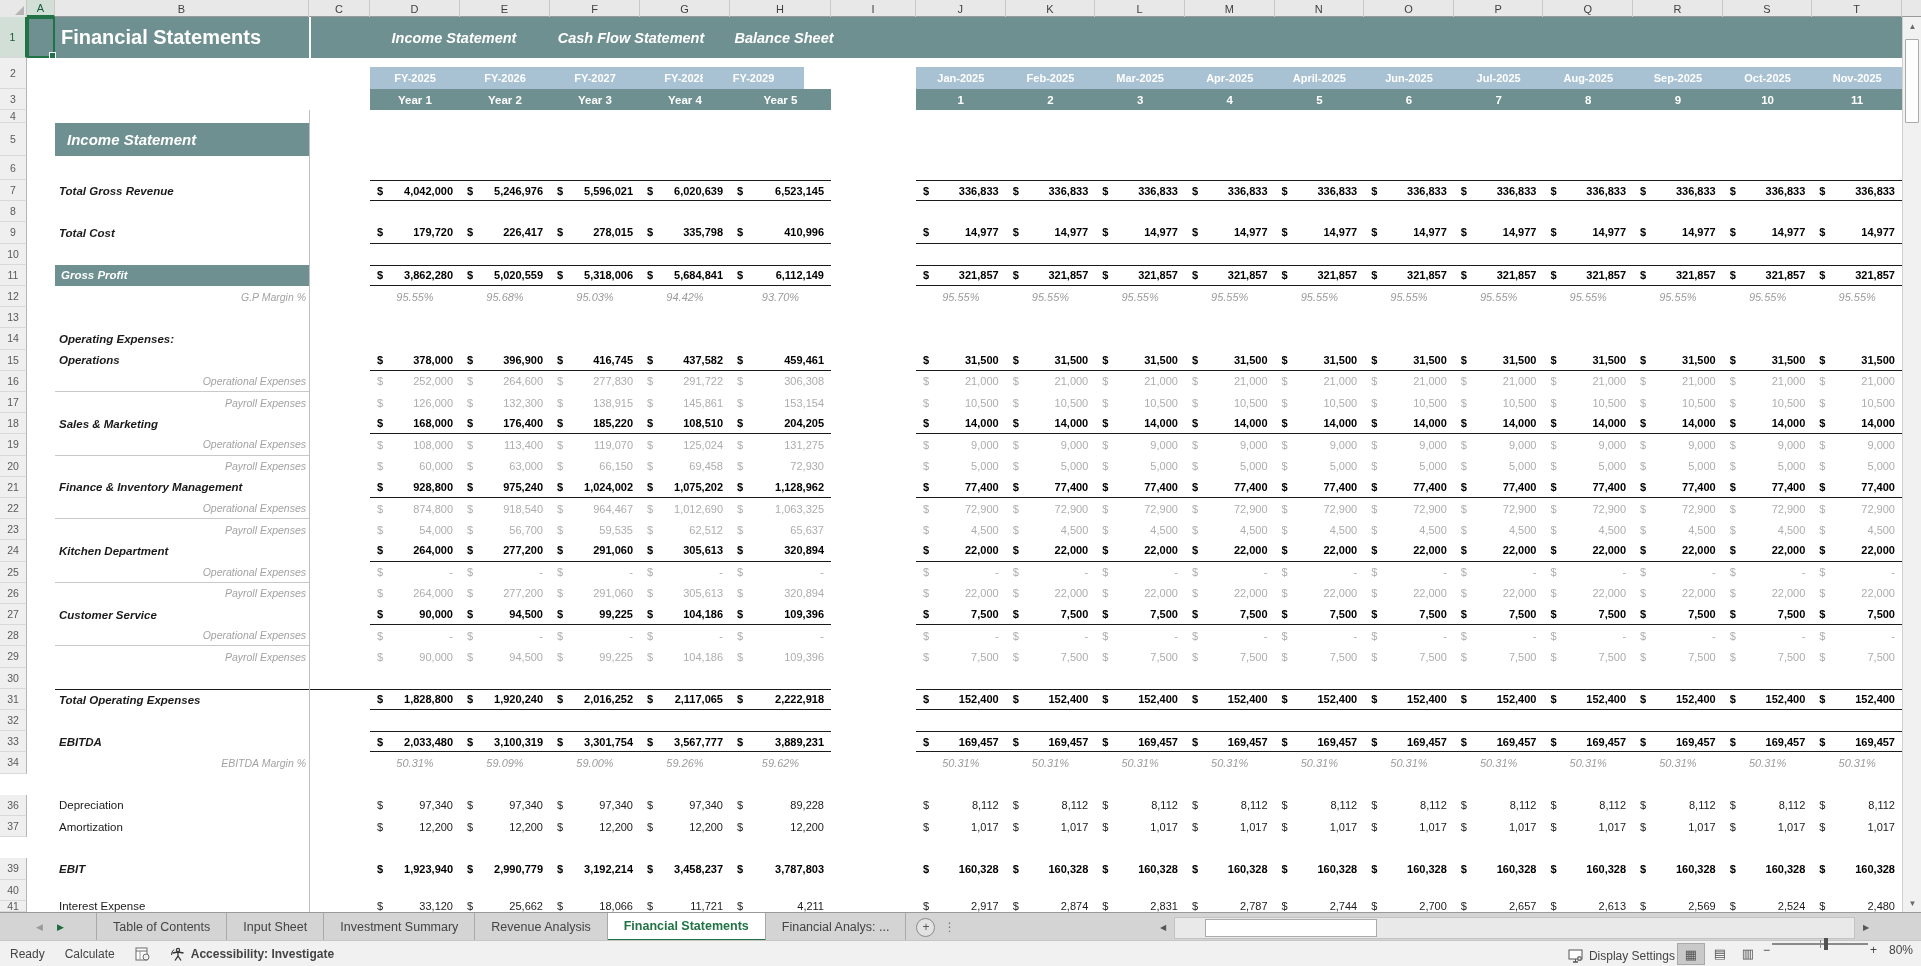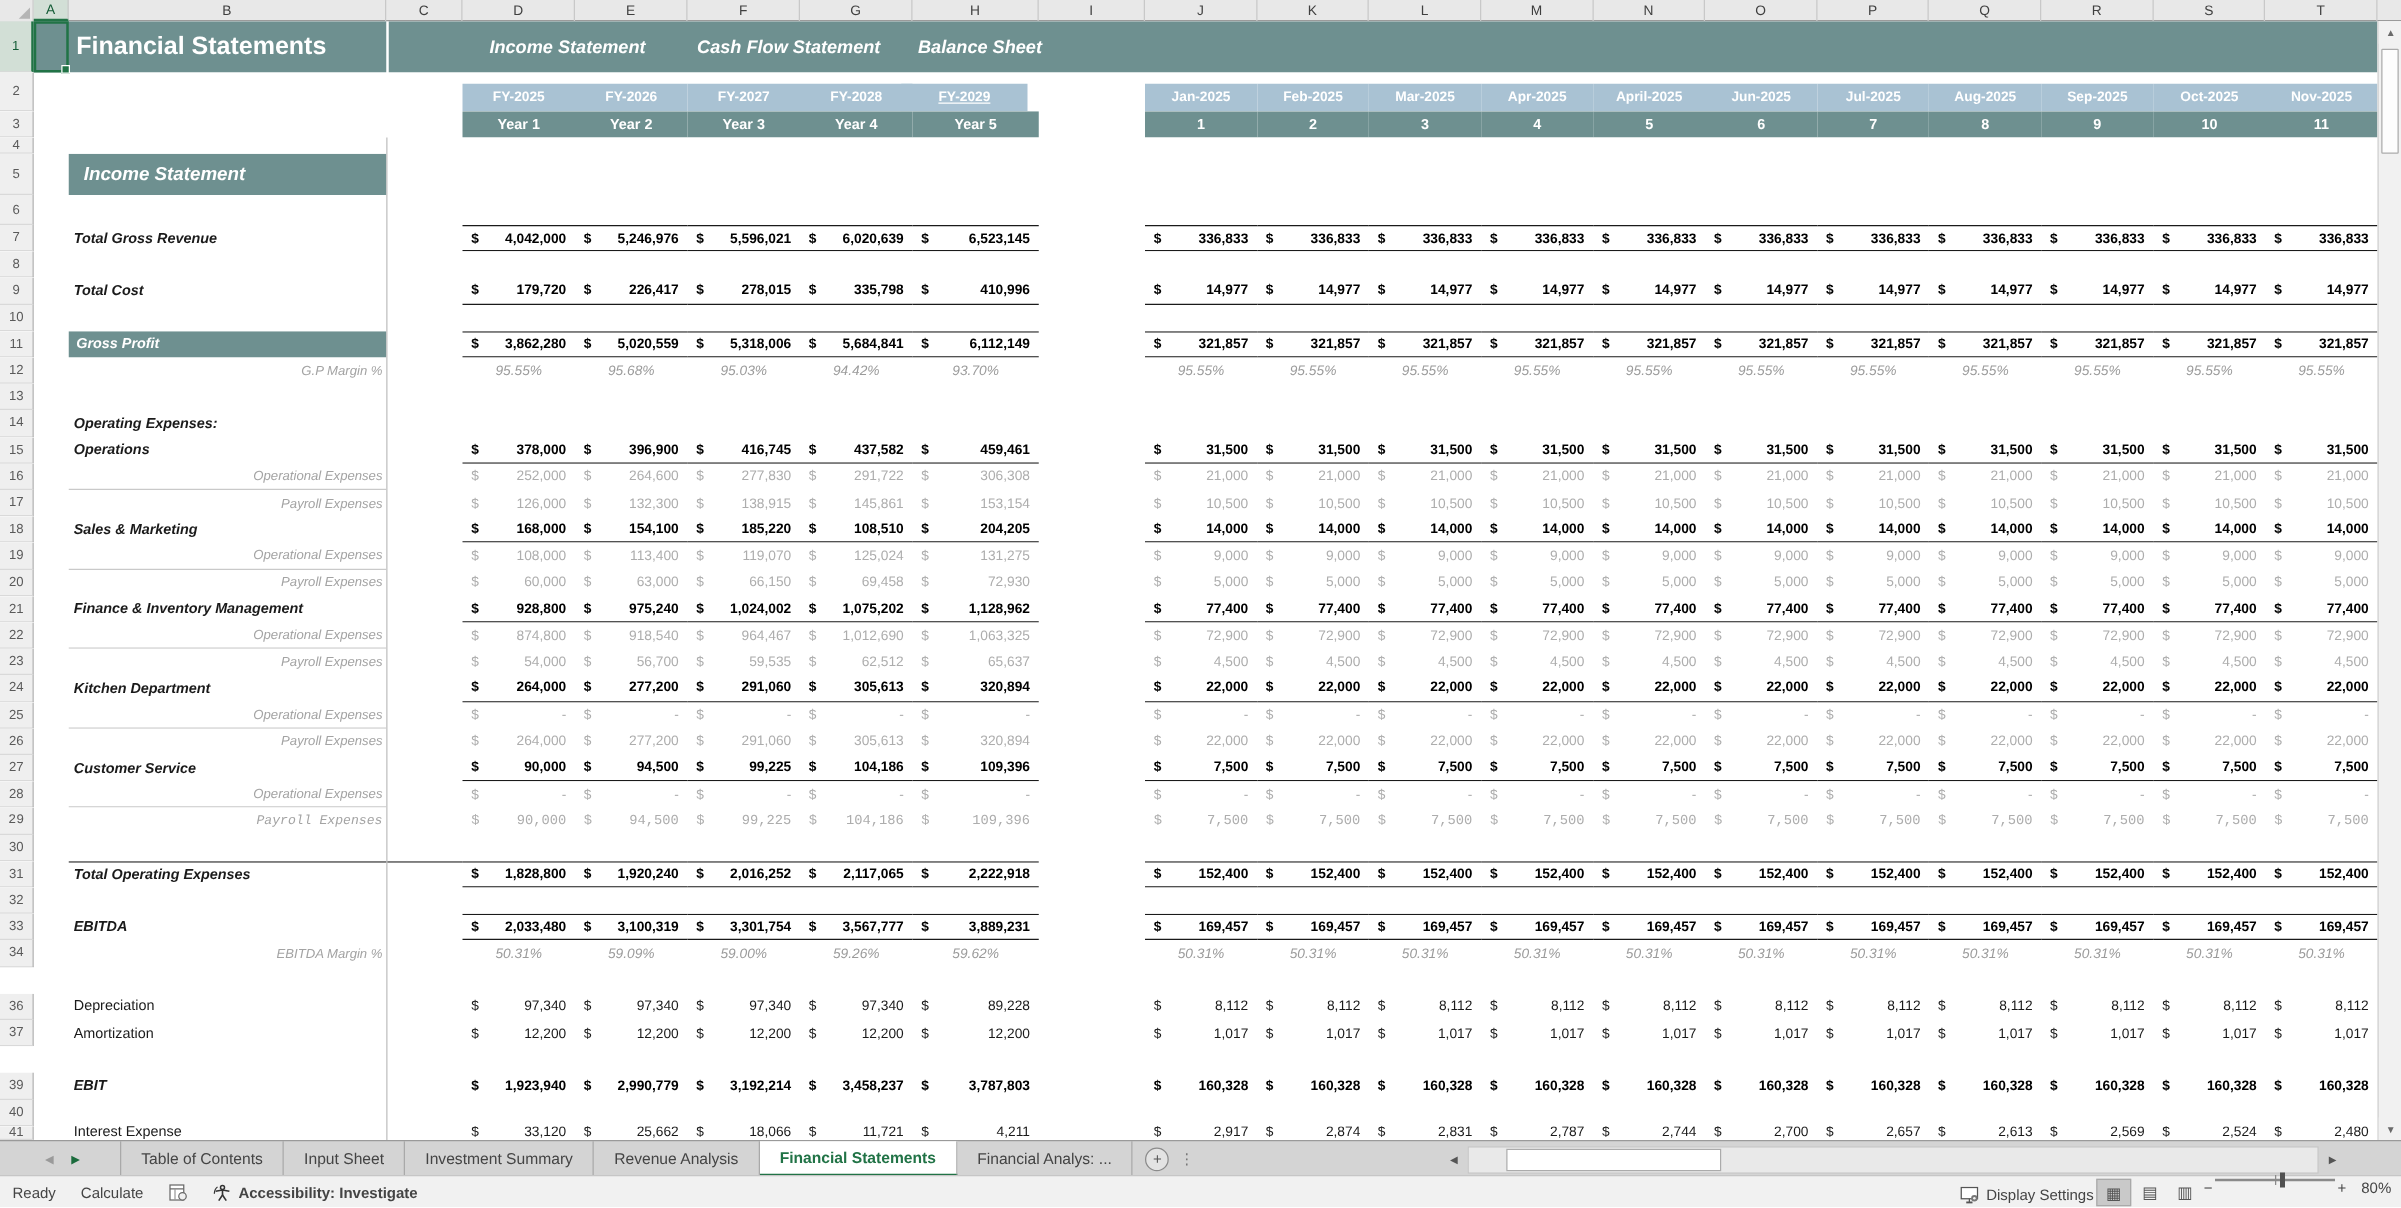--- a/index.html
+++ b/index.html
@@ -114,21 +114,21 @@
           <div class="r1link abs" style="left: 690px; top: 0px; width: 134px; height: 100%; position: absolute;">Balance Sheet</div>
         </div>
       </div>
       <div class="row abs" style="top: 41px; height: 31px;">
         <div class="gut abs">2</div>
         <div class="body abs" style="position: absolute;">
           <div class="blue fycell abs" style="left: 343px; top: 9px; width: 90px; height: 22px; position: absolute;">FY-2025</div>
           <div class="blue fycell abs" style="left: 433px; top: 9px; width: 90px; height: 22px; position: absolute;">FY-2026</div>
           <div class="blue fycell abs" style="left: 523px; top: 9px; width: 90px; height: 22px; position: absolute;">FY-2027</div>
           <div class="blue fycell abs" style="left: 613px; top: 9px; width: 90px; height: 22px; position: absolute;">FY-2028</div>
-          <div class="blue fycell abs" style="left: 694px; top: 9px; width: 101px; height: 22px; position: absolute; text-decoration: underline;">FY-2029</div>
+          <div class="blue fycell abs" style="left: 676px; top: 9px; width: 101px; height: 22px; position: absolute;">FY-2029</div>
           <div class="blue fycell abs" style="left: 889px; top: 9px; width: 89.636px; height: 22px; position: absolute;">Jan-2025</div>
           <div class="blue fycell abs" style="left: 978.636px; top: 9px; width: 89.636px; height: 22px; position: absolute;">Feb-2025</div>
           <div class="blue fycell abs" style="left: 1068.27px; top: 9px; width: 89.636px; height: 22px; position: absolute;">Mar-2025</div>
           <div class="blue fycell abs" style="left: 1157.91px; top: 9px; width: 89.636px; height: 22px; position: absolute;">Apr-2025</div>
           <div class="blue fycell abs" style="left: 1247.54px; top: 9px; width: 89.636px; height: 22px; position: absolute;">April-2025</div>
           <div class="blue fycell abs" style="left: 1337.18px; top: 9px; width: 89.636px; height: 22px; position: absolute;">Jun-2025</div>
           <div class="blue fycell abs" style="left: 1426.82px; top: 9px; width: 89.636px; height: 22px; position: absolute;">Jul-2025</div>
           <div class="blue fycell abs" style="left: 1516.45px; top: 9px; width: 89.636px; height: 22px; position: absolute;">Aug-2025</div>
           <div class="blue fycell abs" style="left: 1606.09px; top: 9px; width: 89.636px; height: 22px; position: absolute;">Sep-2025</div>
           <div class="blue fycell abs" style="left: 1695.72px; top: 9px; width: 89.636px; height: 22px; position: absolute;">Oct-2025</div>
@@ -633,21 +633,21 @@
       <div class="row abs" style="top: 396.2px; height: 21.2px;">
         <div class="gut abs">18</div>
         <div class="body abs" style="position: absolute;">
           <div class="cell abs lab-head" style="left: 28px; top: 0px; width: 254px; height: 100%; position: absolute;">Sales &amp; Marketing</div>
           <div class="cell abs val v-bold bb" style="left: 343px; top: 0px; width: 90px; height: 100%; position: absolute;">
             <span>$</span>
             <span>168,000</span>
           </div>
           <div class="cell abs val v-bold bb" style="left: 433px; top: 0px; width: 90px; height: 100%; position: absolute;">
             <span>$</span>
-            <span>154,100</span>
+            <span>176,400</span>
           </div>
           <div class="cell abs val v-bold bb" style="left: 523px; top: 0px; width: 90px; height: 100%; position: absolute;">
             <span>$</span>
             <span>185,220</span>
           </div>
           <div class="cell abs val v-bold bb" style="left: 613px; top: 0px; width: 90px; height: 100%; position: absolute;">
             <span>$</span>
             <span>108,510</span>
           </div>
           <div class="cell abs val v-bold bb" style="left: 703px; top: 0px; width: 101px; height: 100%; position: absolute;">
@@ -1393,21 +1393,21 @@
           <div class="cell abs val v-grey " style="left: 1695.72px; top: 0px; width: 89.636px; height: 100%; position: absolute;">
             <span>$</span>
             <span>-</span>
           </div>
           <div class="cell abs val v-grey " style="left: 1785.36px; top: 0px; width: 89.636px; height: 100%; position: absolute;">
             <span>$</span>
             <span>-</span>
           </div>
         </div>
       </div>
-      <div class="row abs" style="top: 629.4px; height: 21.2px; font-family: Liberation Mono, monospace;">
+      <div class="row abs" style="top: 629.4px; height: 21.2px;">
         <div class="gut abs">29</div>
         <div class="body abs" style="position: absolute;">
           <div class="cell abs lab-sub" style="left: 28px; top: 0px; width: 254px; height: 100%; position: absolute;">Payroll Expenses</div>
           <div class="cell abs val v-grey " style="left: 343px; top: 0px; width: 90px; height: 100%; position: absolute;">
             <span>$</span>
             <span>90,000</span>
           </div>
           <div class="cell abs val v-grey " style="left: 433px; top: 0px; width: 90px; height: 100%; position: absolute;">
             <span>$</span>
             <span>94,500</span>

